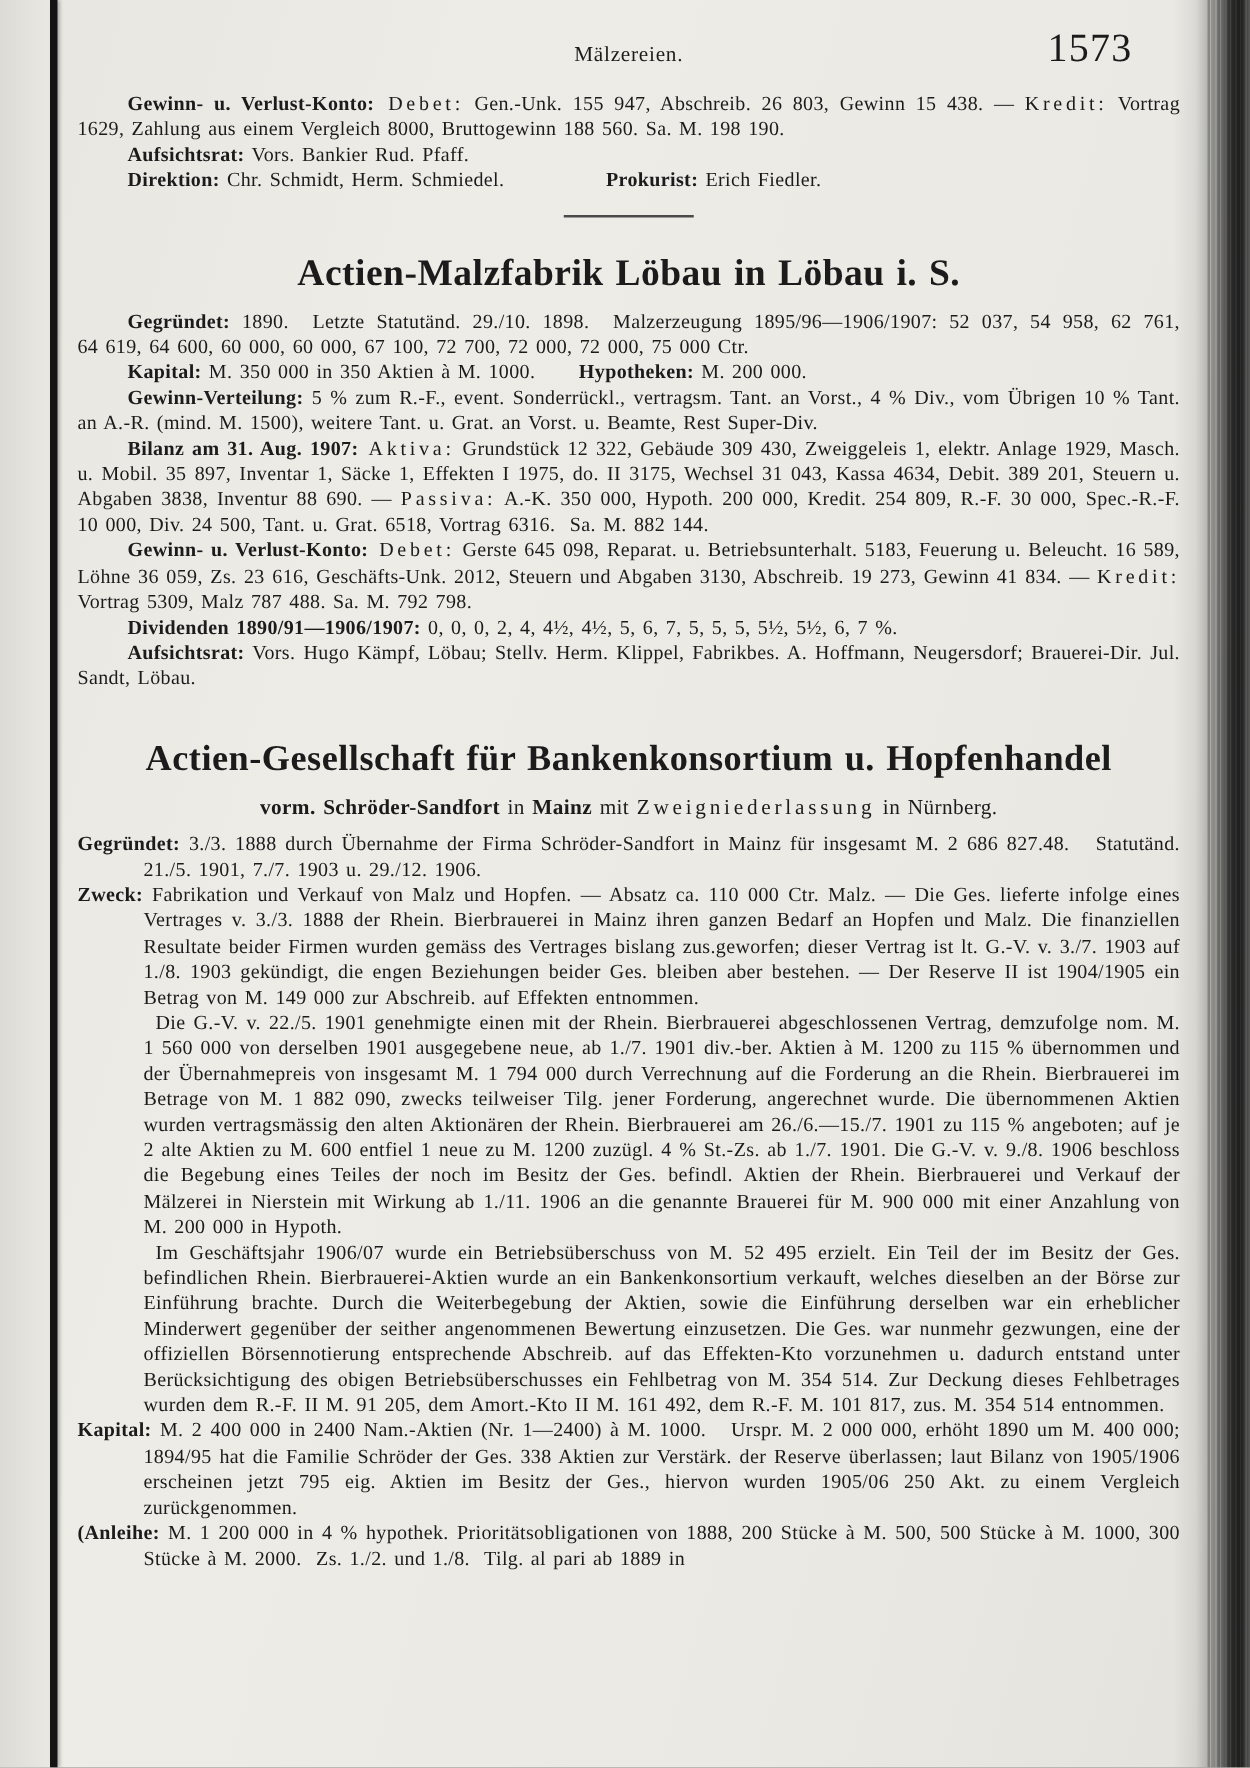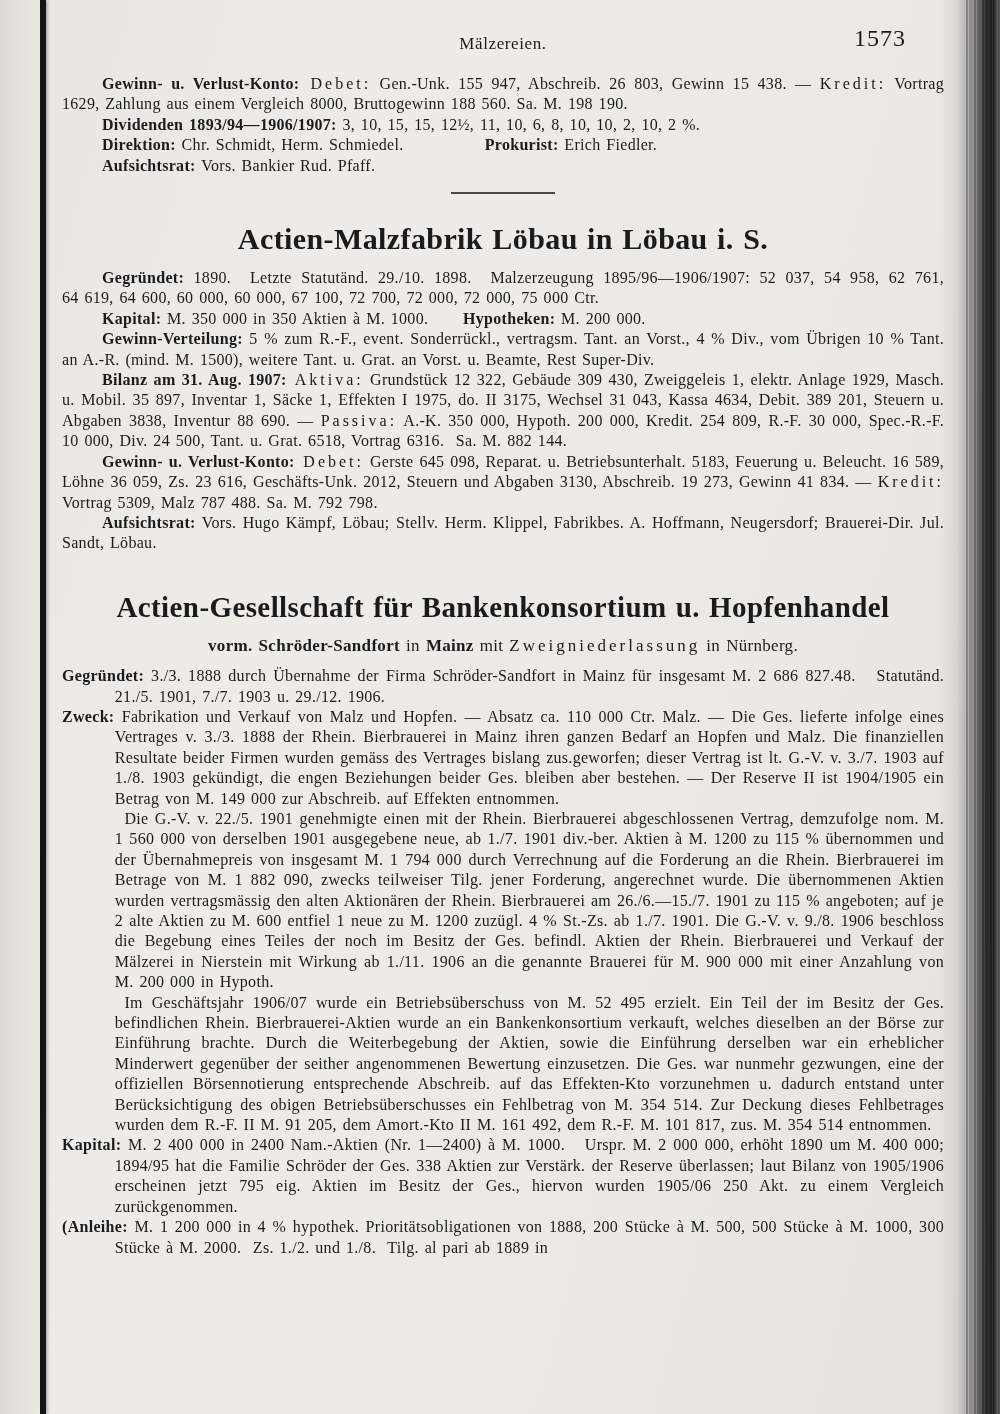--- a/index.html
+++ b/index.html
@@ -44,21 +44,21 @@
     font-size:16px;line-height:20.4px;
     letter-spacing:0.3px;word-spacing:1.5px;
     text-align:justify;
   }
   .pagehead{position:relative;height:32px;margin-bottom:12px;}
   .pagehead .title{
     position:absolute;left:0;right:0;top:4px;text-align:center;
     font-size:17px;letter-spacing:0.6px;
   }
   .pagehead .num{
-    position:absolute;right:38px;top:-2px;font-size:24px;letter-spacing:1px;
+    position:absolute;right:38px;top:-2px;font-size:32px;letter-spacing:1px;
   }
   p{margin:0;text-align:justify;}
   p.ind{text-indent:2.5em;}
   p.hang{padding-left:3.3em;text-indent:-3.3em;}
   p.hangind{padding-left:3.3em;text-indent:0.6em;}
   .seg-b{font-weight:bold;}
   .seg-sp{letter-spacing:3px;}
   .entry-heading{
     text-align:center;font-weight:bold;
     font-size:30px;line-height:34px;
@@ -83,32 +83,32 @@
   <div class="scan-fold-line"></div>
 
   <div class="content">
     <header class="pagehead">
       <div class="title">Mälzereien.</div>
       <div class="num">1573</div>
     </header>
     <div>
         <section class="entry entry-continuation">
           <p class="ind"><span class="seg-b">Gewinn- u. Verlust-Konto:</span><span class="seg-sp"> Debet:</span><span> Gen.-Unk. 155&nbsp;947, Abschreib. 26&nbsp;803, Gewinn 15&nbsp;438. — </span><span class="seg-sp">Kredit:</span><span> Vortrag 1629, Zahlung aus einem Vergleich 8000, Bruttogewinn 188&nbsp;560. Sa. M. 198&nbsp;190.</span></p>
-          <p class="ind"><span class="seg-b">Dividenden 1893/94—1906/1907:</span><span> 3, 10, 15, 15, 12½, 11, 10, 6, 8, 10, 10, 2, 10, 2&nbsp;%.</span></p>
+          <p class="ind"><span class="seg-b">Aufsichtsrat:</span><span> Vors. Bankier Rud. Pfaff.</span></p>
           <p class="ind"><span class="seg-b">Direktion:</span><span> Chr. Schmidt, Herm. Schmiedel.&nbsp;&nbsp;&nbsp;&nbsp;&nbsp;&nbsp;&nbsp;&nbsp;&nbsp;&nbsp;&nbsp;&nbsp;&nbsp;&nbsp;</span><span class="seg-b">Prokurist:</span><span> Erich Fiedler.</span></p>
-          <p class="ind"><span class="seg-b">Aufsichtsrat:</span><span> Vors. Bankier Rud. Pfaff.</span></p>
         </section>
         <div class="divider"></div>
         <section class="entry entry-loebau">
           <h2 class="entry-heading">Actien-Malzfabrik Löbau in Löbau i. S.</h2>
           <p class="ind"><span class="seg-b">Gegründet:</span><span> 1890.&nbsp; Letzte Statutänd. 29./10. 1898.&nbsp; Malzerzeugung 1895/96—1906/1907: 52&nbsp;037, 54&nbsp;958, 62&nbsp;761, 64&nbsp;619, 64&nbsp;600, 60&nbsp;000, 60&nbsp;000, 67&nbsp;100, 72&nbsp;700, 72&nbsp;000, 72&nbsp;000, 75&nbsp;000 Ctr.</span></p>
           <p class="ind"><span class="seg-b">Kapital:</span><span> M. 350&nbsp;000 in 350 Aktien à M. 1000.&nbsp;&nbsp;&nbsp;&nbsp;&nbsp;&nbsp;</span><span class="seg-b">Hypotheken:</span><span> M. 200&nbsp;000.</span></p>
           <p class="ind"><span class="seg-b">Gewinn-Verteilung:</span><span> 5&nbsp;% zum R.-F., event. Sonderrückl., vertragsm. Tant. an Vorst., 4&nbsp;% Div., vom Übrigen 10&nbsp;% Tant. an A.-R. (mind. M. 1500), weitere Tant. u. Grat. an Vorst. u. Beamte, Rest Super-Div.</span></p>
           <p class="ind"><span class="seg-b">Bilanz am 31. Aug. 1907:</span><span class="seg-sp"> Aktiva:</span><span> Grundstück 12&nbsp;322, Gebäude 309&nbsp;430, Zweiggeleis 1, elektr. Anlage 1929, Masch. u. Mobil. 35&nbsp;897, Inventar 1, Säcke 1, Effekten I 1975, do. II 3175, Wechsel 31&nbsp;043, Kassa 4634, Debit. 389&nbsp;201, Steuern u. Abgaben 3838, Inventur 88&nbsp;690. — </span><span class="seg-sp">Passiva:</span><span> A.-K. 350&nbsp;000, Hypoth. 200&nbsp;000, Kredit. 254&nbsp;809, R.-F. 30&nbsp;000, Spec.-R.-F. 10&nbsp;000, Div. 24&nbsp;500, Tant. u. Grat. 6518, Vortrag 6316.&nbsp; Sa. M. 882&nbsp;144.</span></p>
           <p class="ind"><span class="seg-b">Gewinn- u. Verlust-Konto:</span><span class="seg-sp"> Debet:</span><span> Gerste 645&nbsp;098, Reparat. u. Betriebsunterhalt. 5183, Feuerung u. Beleucht. 16&nbsp;589, Löhne 36&nbsp;059, Zs. 23&nbsp;616, Geschäfts-Unk. 2012, Steuern und Abgaben 3130, Abschreib. 19&nbsp;273, Gewinn 41&nbsp;834. — </span><span class="seg-sp">Kredit:</span><span> Vortrag 5309, Malz 787&nbsp;488. Sa. M. 792&nbsp;798.</span></p>
+          <p class="ind"><span class="seg-b">Dividenden 1890/91—1906/1907:</span><span> 0, 0, 0, 2, 4, 4½, 4½, 5, 6, 7, 5, 5, 5, 5½, 5½, 6, 7&nbsp;%.</span></p>
           <p class="ind"><span class="seg-b">Aufsichtsrat:</span><span> Vors. Hugo Kämpf, Löbau; Stellv. Herm. Klippel, Fabrikbes. A. Hoffmann, Neugersdorf; Brauerei-Dir. Jul. Sandt, Löbau.</span></p>
         </section>
         <section class="entry entry-schroeder">
           <h2 class="entry-heading">Actien-Gesellschaft für Bankenkonsortium u. Hopfenhandel</h2>
           <div class="entry-subheading"><span class="seg-b">vorm. Schröder-Sandfort</span><span> in </span><span class="seg-b">Mainz</span><span> mit </span><span class="seg-sp">Zweigniederlassung</span><span> in Nürnberg.</span></div>
           <p class="hang"><span class="seg-b">Gegründet:</span><span> 3./3. 1888 durch Übernahme der Firma Schröder-Sandfort in Mainz für insgesamt M. 2&nbsp;686&nbsp;827.48.&nbsp;&nbsp; Statutänd. 21./5. 1901, 7./7. 1903 u. 29./12. 1906.</span></p>
           <p class="hang"><span class="seg-b">Zweck:</span><span> Fabrikation und Verkauf von Malz und Hopfen. — Absatz ca. 110&nbsp;000 Ctr. Malz. — Die Ges. lieferte infolge eines Vertrages v. 3./3. 1888 der Rhein. Bierbrauerei in Mainz ihren ganzen Bedarf an Hopfen und Malz. Die finanziellen Resultate beider Firmen wurden gemäss des Vertrages bislang zus.geworfen; dieser Vertrag ist lt. G.-V. v. 3./7. 1903 auf 1./8. 1903 gekündigt, die engen Beziehungen beider Ges. bleiben aber bestehen. — Der Reserve II ist 1904/1905 ein Betrag von M. 149&nbsp;000 zur Abschreib. auf Effekten entnommen.</span></p>
           <p class="hangind"><span>Die G.-V. v. 22./5. 1901 genehmigte einen mit der Rhein. Bierbrauerei abgeschlossenen Vertrag, demzufolge nom. M. 1&nbsp;560&nbsp;000 von derselben 1901 ausgegebene neue, ab 1./7. 1901 div.-ber. Aktien à M. 1200 zu 115&nbsp;% übernommen und der Übernahmepreis von insgesamt M. 1&nbsp;794&nbsp;000 durch Verrechnung auf die Forderung an die Rhein. Bierbrauerei im Betrage von M. 1&nbsp;882&nbsp;090, zwecks teilweiser Tilg. jener Forderung, angerechnet wurde. Die übernommenen Aktien wurden vertragsmässig den alten Aktionären der Rhein. Bierbrauerei am 26./6.—15./7. 1901 zu 115&nbsp;% angeboten; auf je 2 alte Aktien zu M. 600 entfiel 1 neue zu M. 1200 zuzügl. 4&nbsp;% St.-Zs. ab 1./7. 1901. Die G.-V. v. 9./8. 1906 beschloss die Begebung eines Teiles der noch im Besitz der Ges. befindl. Aktien der Rhein. Bierbrauerei und Verkauf der Mälzerei in Nierstein mit Wirkung ab 1./11. 1906 an die genannte Brauerei für M. 900&nbsp;000 mit einer Anzahlung von M. 200&nbsp;000 in Hypoth.</span></p>
           <p class="hangind"><span>Im Geschäftsjahr 1906/07 wurde ein Betriebsüberschuss von M. 52&nbsp;495 erzielt. Ein Teil der im Besitz der Ges. befindlichen Rhein. Bierbrauerei-Aktien wurde an ein Bankenkonsortium verkauft, welches dieselben an der Börse zur Einführung brachte. Durch die Weiterbegebung der Aktien, sowie die Einführung derselben war ein erheblicher Minderwert gegenüber der seither angenommenen Bewertung einzusetzen. Die Ges. war nunmehr gezwungen, eine der offiziellen Börsennotierung entsprechende Abschreib. auf das Effekten-Kto vorzunehmen u. dadurch entstand unter Berücksichtigung des obigen Betriebsüberschusses ein Fehlbetrag von M. 354&nbsp;514. Zur Deckung dieses Fehlbetrages wurden dem R.-F. II M. 91&nbsp;205, dem Amort.-Kto II M. 161&nbsp;492, dem R.-F. M. 101&nbsp;817, zus. M. 354&nbsp;514 entnommen.</span></p>
           <p class="hang"><span class="seg-b">Kapital:</span><span> M. 2&nbsp;400&nbsp;000 in 2400 Nam.-Aktien (Nr. 1—2400) à M. 1000.&nbsp;&nbsp; Urspr. M. 2&nbsp;000&nbsp;000, erhöht 1890 um M. 400&nbsp;000; 1894/95 hat die Familie Schröder der Ges. 338 Aktien zur Verstärk. der Reserve überlassen; laut Bilanz von 1905/1906 erscheinen jetzt 795 eig. Aktien im Besitz der Ges., hiervon wurden 1905/06 250 Akt. zu einem Vergleich zurückgenommen.</span></p>

